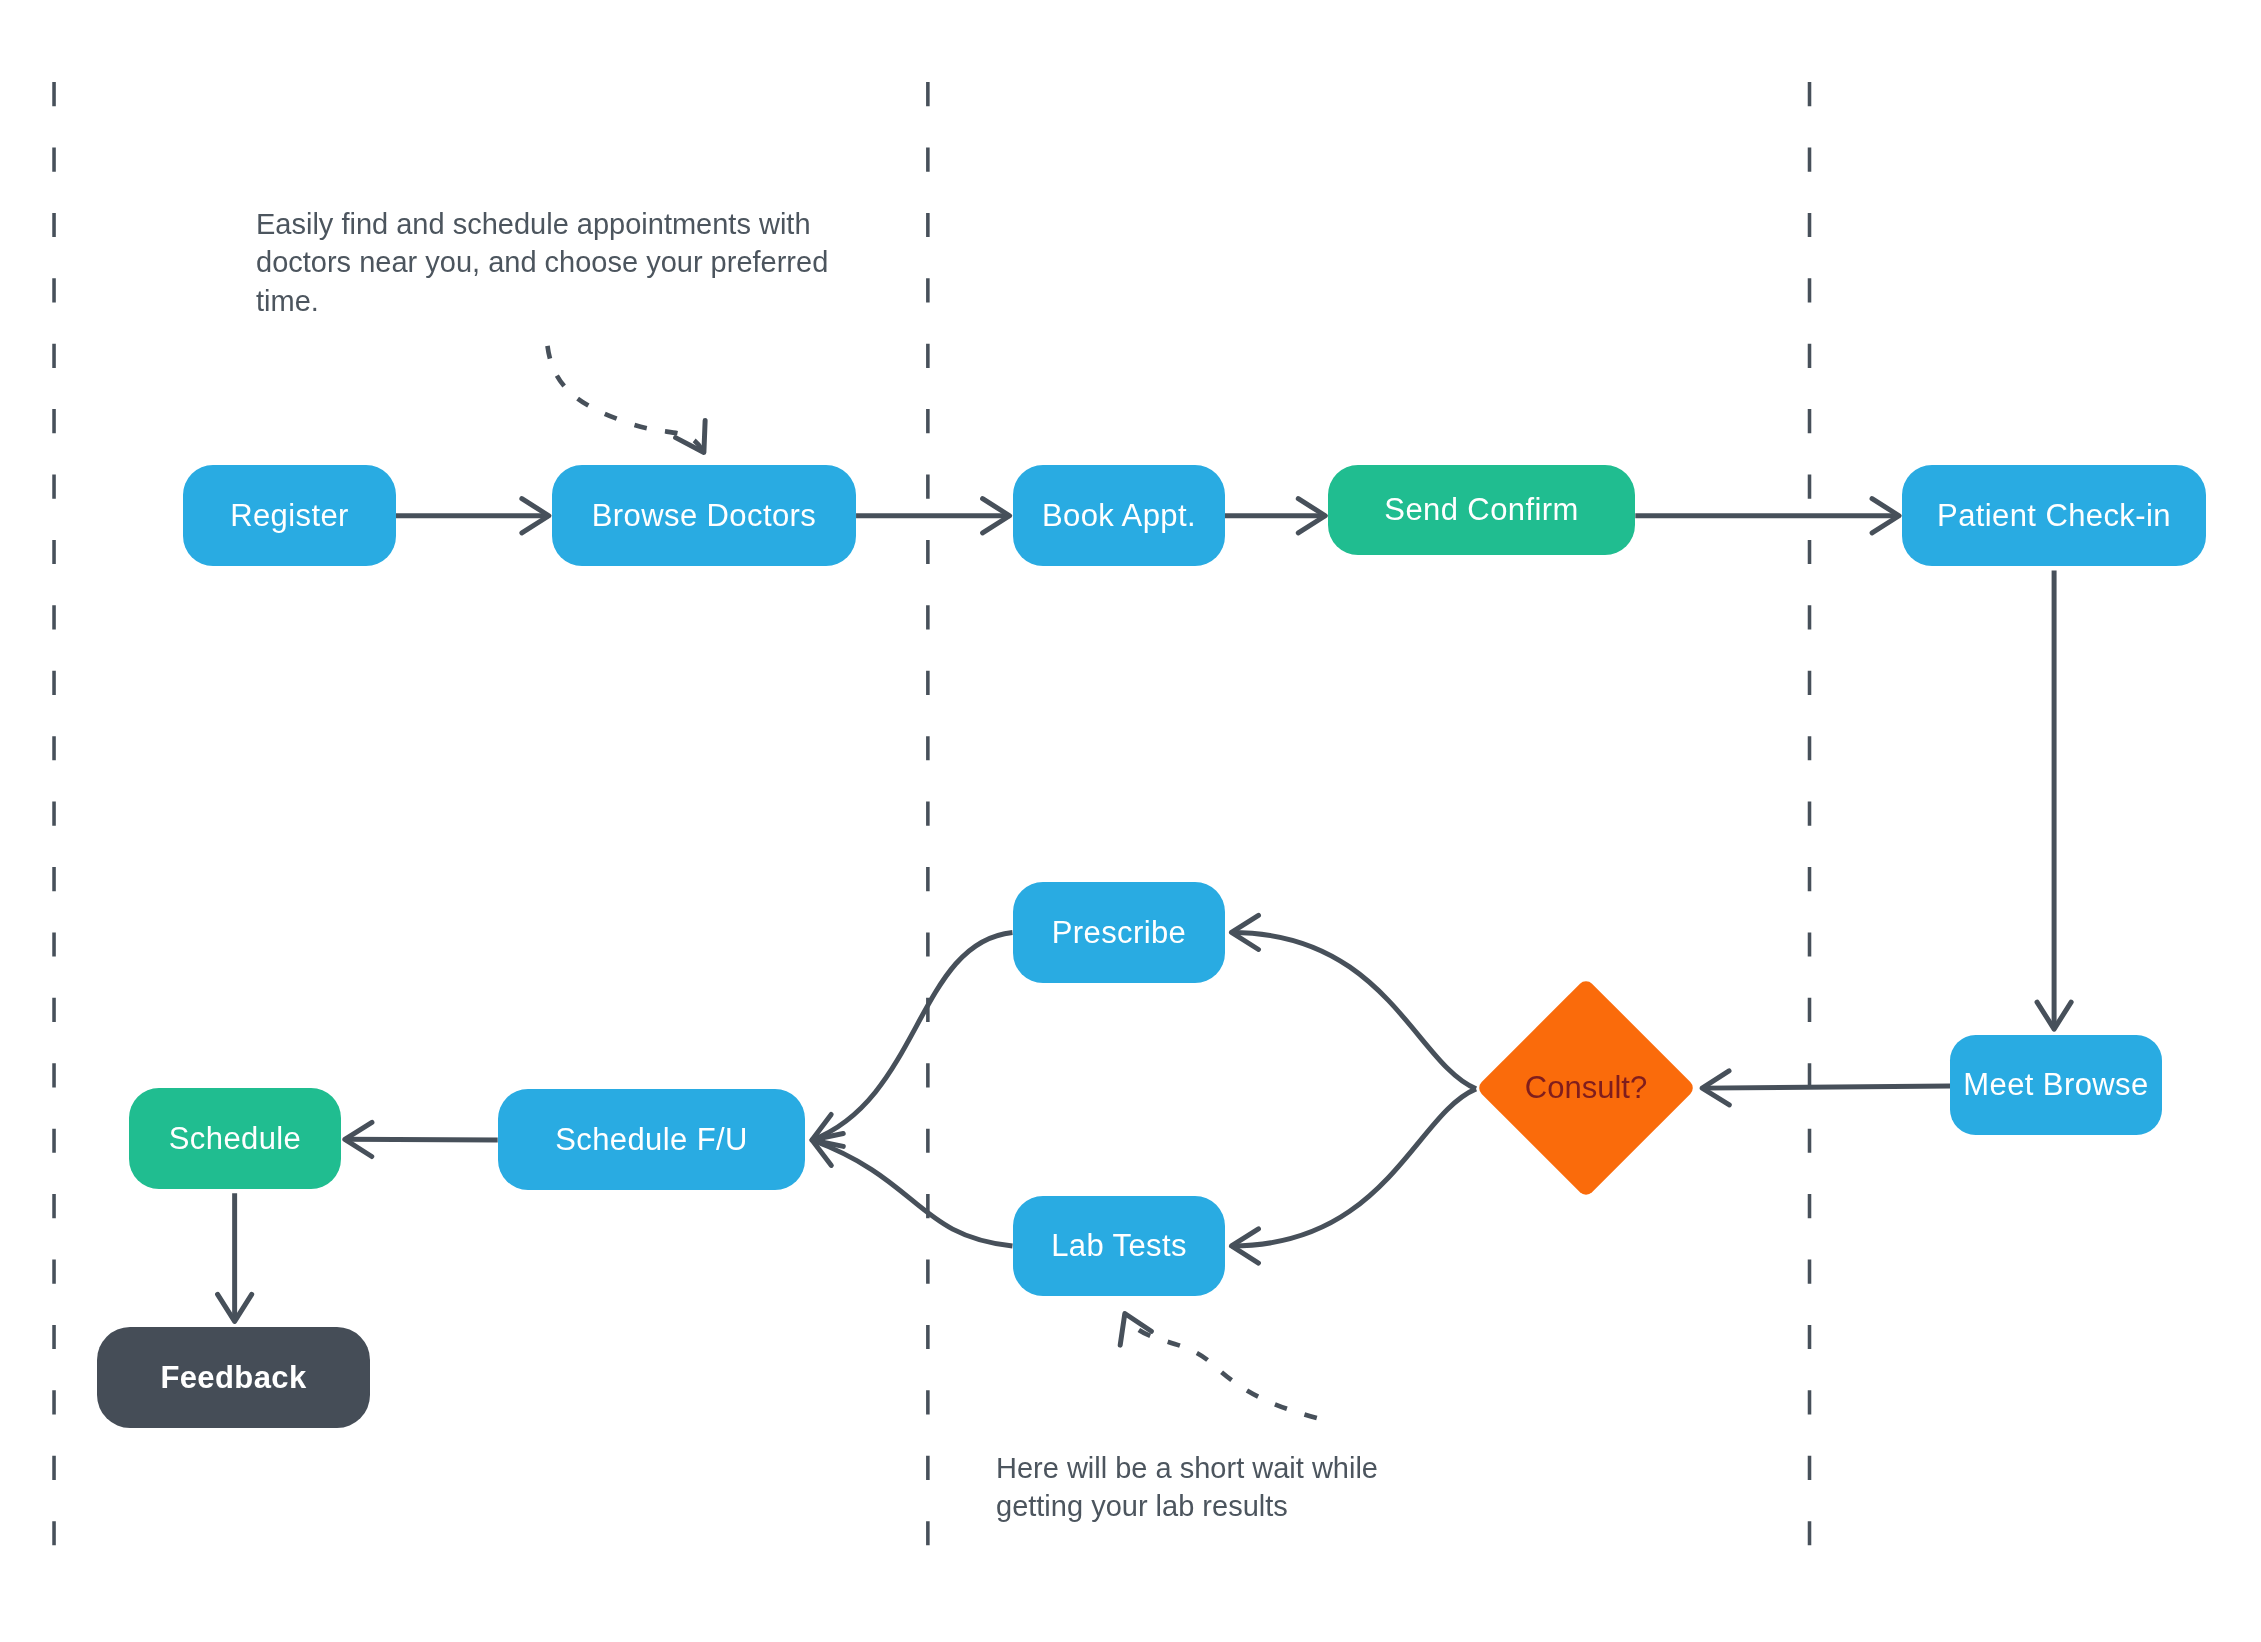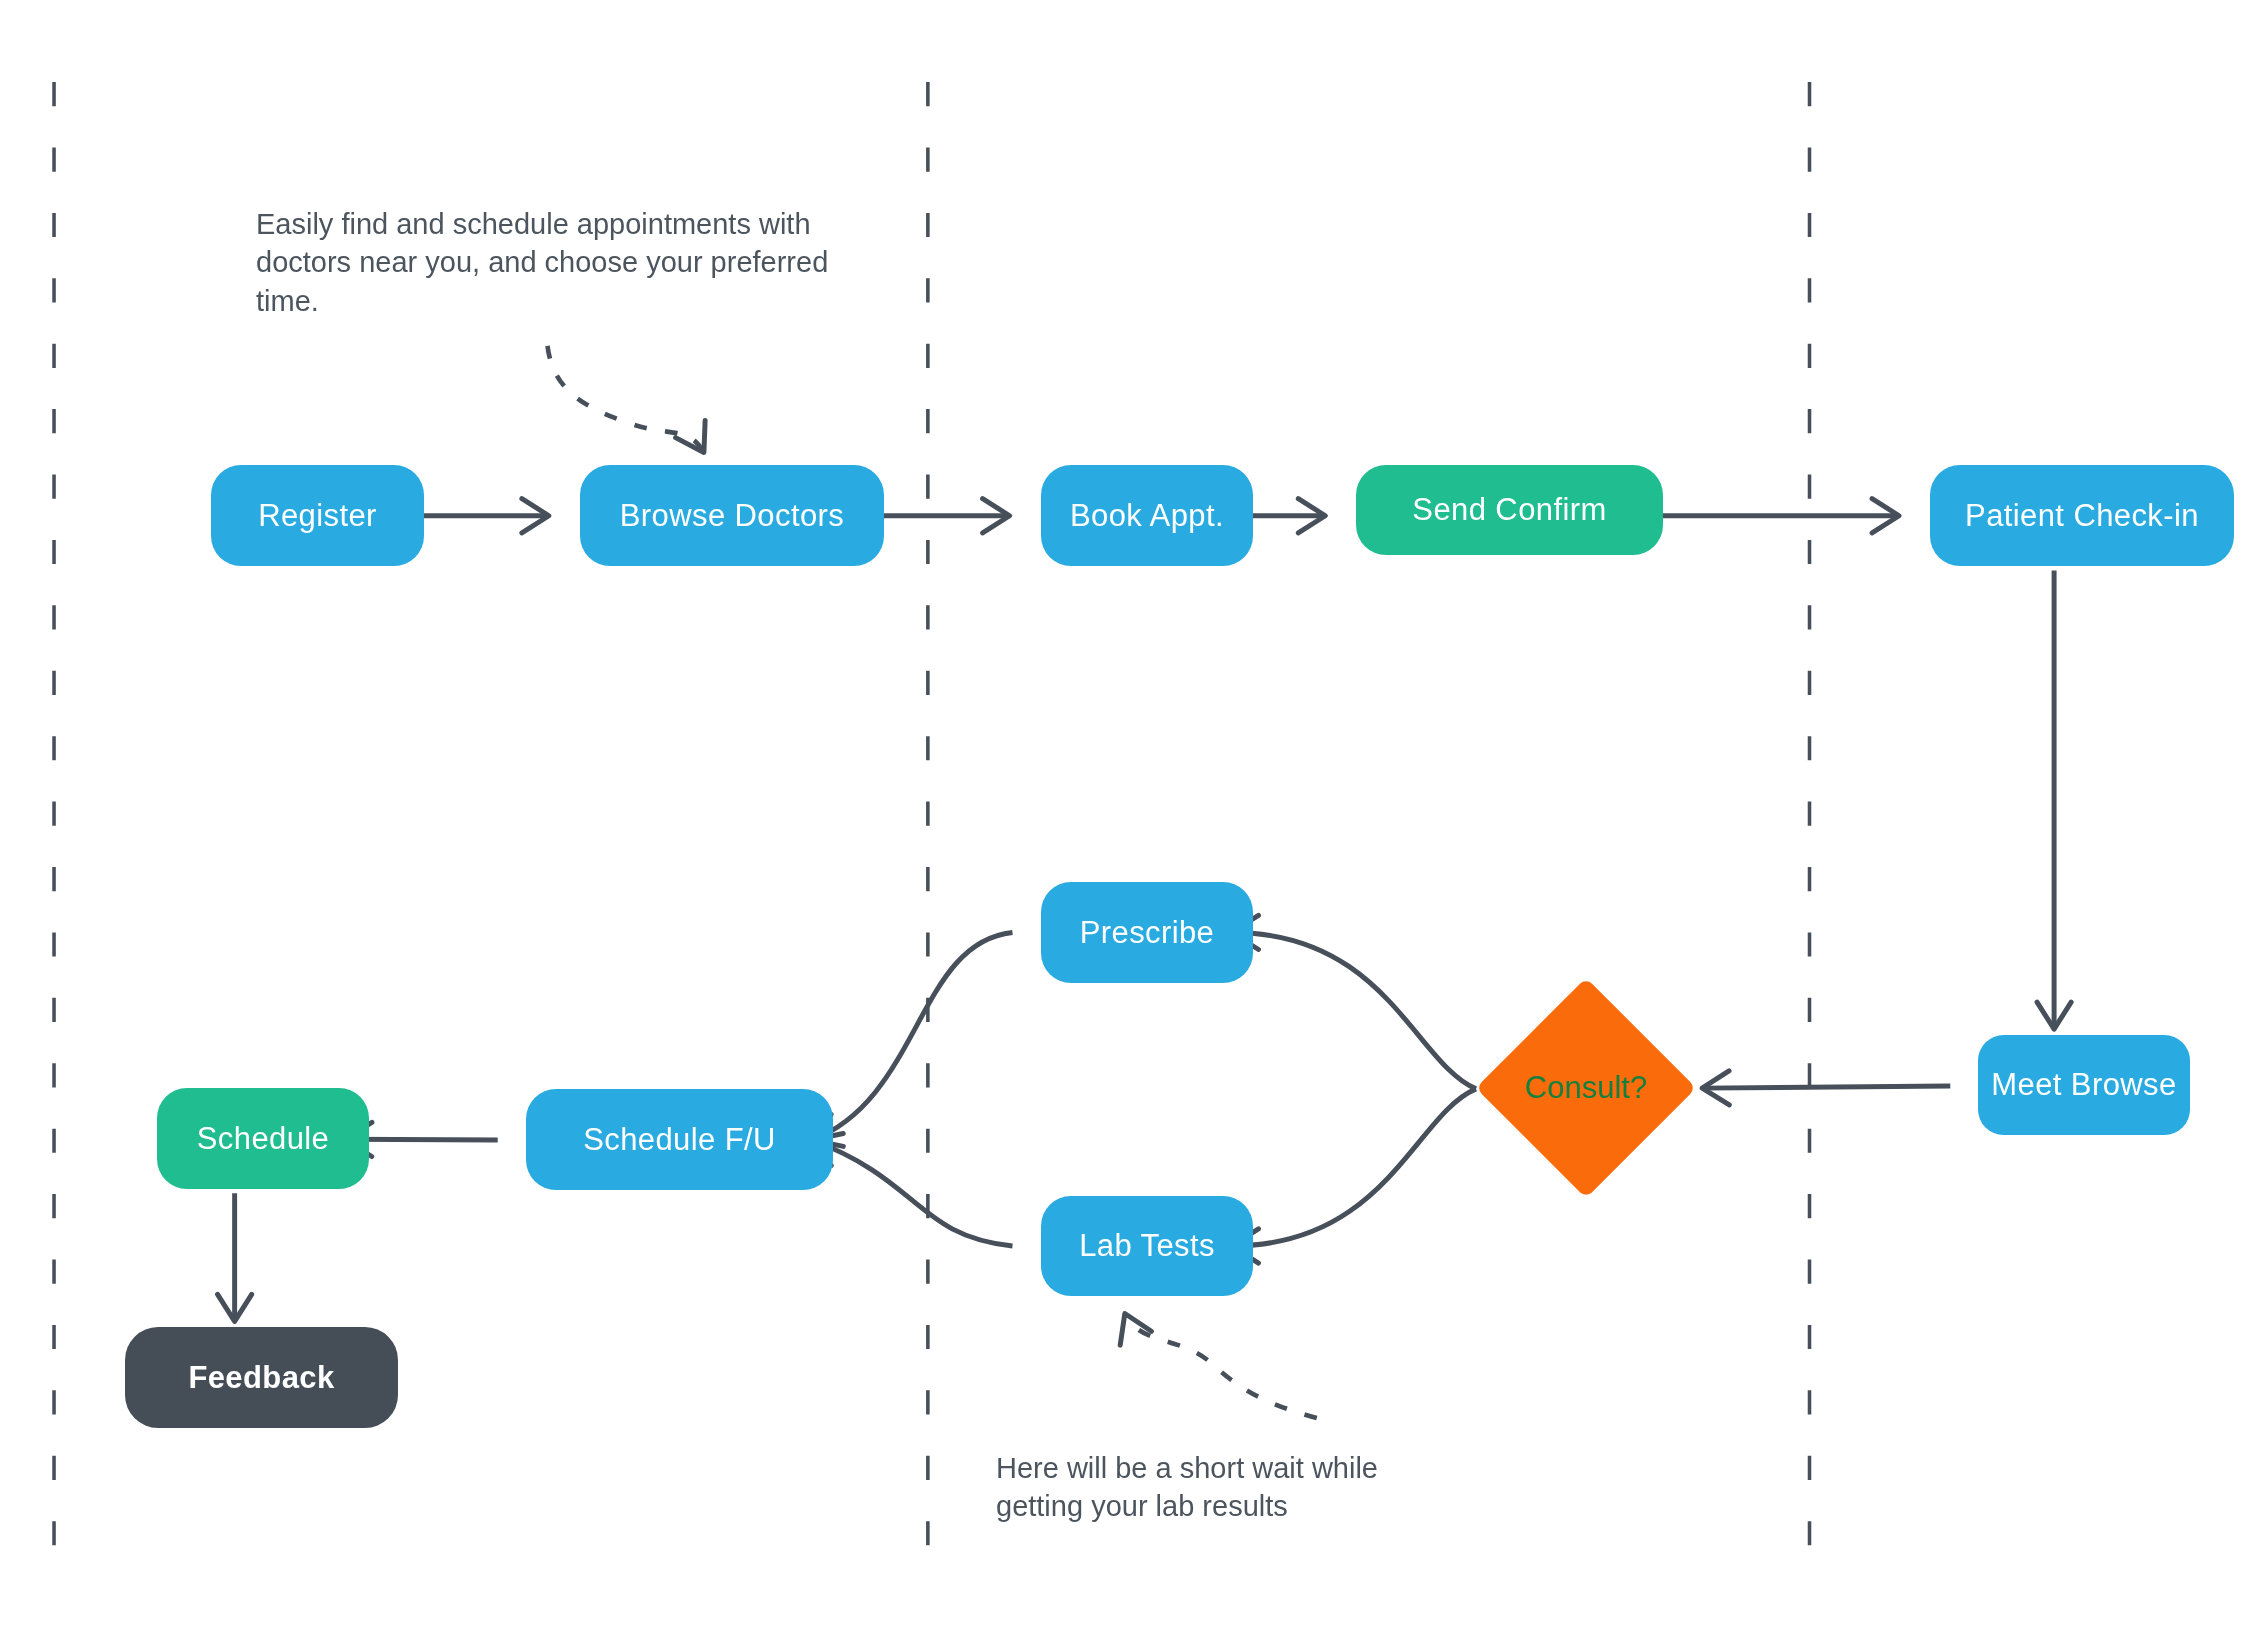--- a/index.html
+++ b/index.html
@@ -48,21 +48,20 @@
     display:flex;
     align-items:center;
     justify-content:center;
     color:#FFFFFF;
     font-size:31px;
     letter-spacing:0.4px;
     border-radius:30px;
     text-align:center;
     box-sizing:border-box;
     cursor:default;
-    margin-left:28px;
   }
   .node.blue{background:var(--process-blue);}
   .node.green{background:var(--accent-green);}
   .node.dark{background:var(--terminal-dark);}
   .diamond{
     position:absolute;
     left:1476px;top:978px;
     width:220px;height:220px;
   }
   .diamond .diamond-shape{
@@ -72,21 +71,21 @@
     background:var(--decision-orange);
     border-radius:8.5px;
     transform:rotate(45deg);
   }
   .diamond .diamond-label{
     position:absolute;
     left:0;top:0;right:0;bottom:0;
     display:flex;
     align-items:center;
     justify-content:center;
-    color:#15803d;
+    color:#7f1d1d;
     font-size:31px;
   }
   .annotation{
     position:absolute;
     color:var(--annotation-text);
     font-size:29px;
     line-height:1.32;
   }
   .annotation.top-note{
     left:256px;top:205px;

